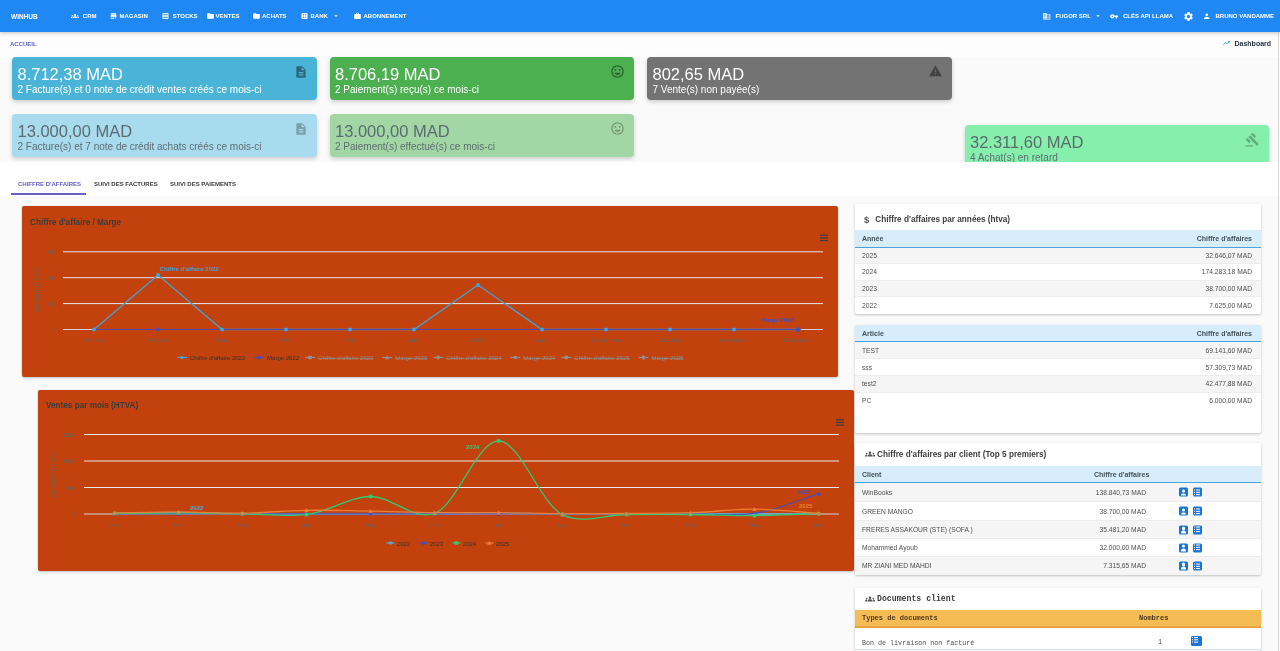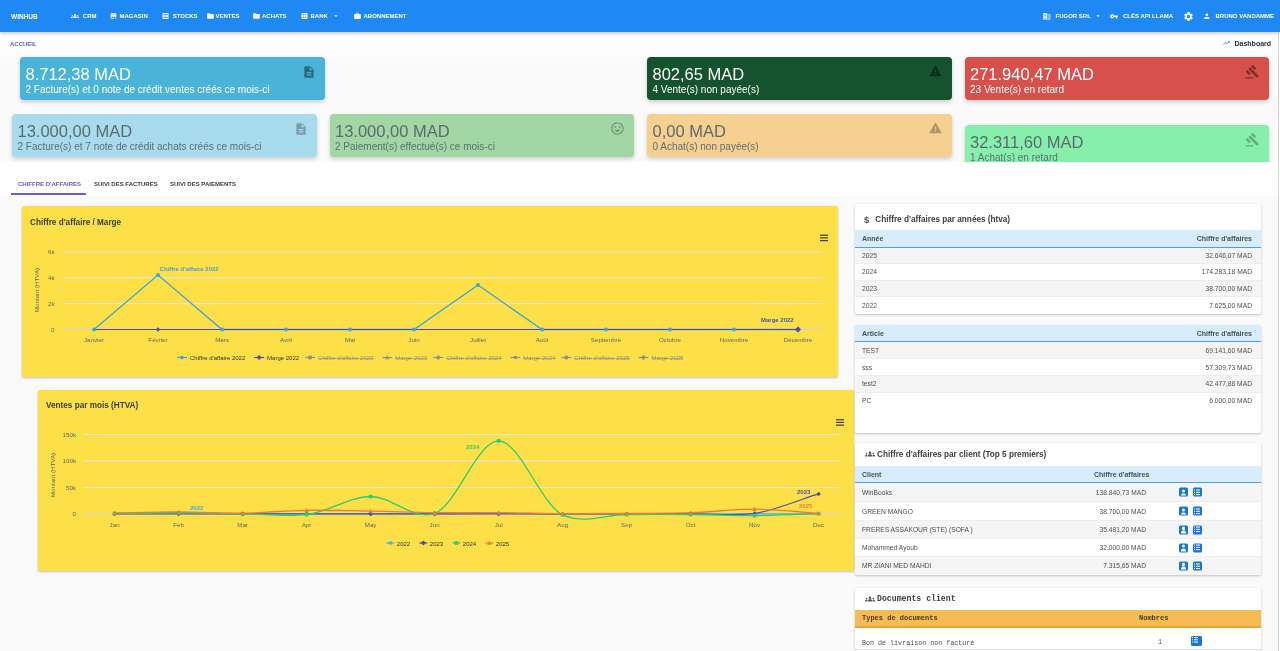--- a/index.html
+++ b/index.html
@@ -21,21 +21,21 @@
 .row1{color:#fff;}
 .row2 .big{color:#5c6b70;}
 .row2 .sub{color:#5f6e73;}
 .scard .icon{position:absolute;top:7px;right:9px;}
 
 .tabbar{position:absolute;left:0;top:162px;width:1280px;height:34px;background:#fff;}
 .tab{position:absolute;top:6px;height:32px;display:flex;align-items:center;font-size:6px;font-weight:bold;letter-spacing:0;color:#3b3b3b;}
 .tab.active{color:#645cc9;}
 .tabline{position:absolute;left:11px;top:31px;width:74.5px;height:1.5px;background:#665ecb;}
 
-.card{position:absolute;background:#fde047;border-radius:2px;box-shadow:0 1px 3px rgba(0,0,0,.14),0 1px 2px rgba(0,0,0,.1);}
+.card{position:absolute;background:#c2410c;border-radius:2px;box-shadow:0 1px 3px rgba(0,0,0,.14),0 1px 2px rgba(0,0,0,.1);}
 
 .rcard{position:absolute;left:855px;width:406px;background:#fff;border-radius:2px;box-shadow:0 1px 3px rgba(0,0,0,.14),0 1px 2px rgba(0,0,0,.1);overflow:hidden;}
 .rtitle{display:flex;align-items:center;color:#3c3c3c;font-size:8.2px;font-weight:bold;padding-left:9px;}
 .rtitle svg{margin-right:4px;}
 .rhead{display:flex;align-items:center;justify-content:space-between;background:#d8edfb;border-bottom:1.5px solid #4aa3dc;font-size:7px;font-weight:bold;color:#42525a;padding:0 9px 0 7px;}
 .rrow{display:flex;align-items:center;justify-content:space-between;font-size:6.7px;color:#4e4e4e;padding:0 9px 0 7px;border-bottom:1px solid #ededed;}
 .rrow.odd{background:#f5f5f5;}
 .crow{position:relative;}
 .crow .val{position:absolute;left:180px;width:111px;text-align:right;}
 .crow .ic1,.crow .ic2{position:absolute;top:50%;transform:translateY(-50%);width:9px;height:9px;}
@@ -91,65 +91,58 @@
       </div>
   <div class="item" style="left:1201.5px;"><svg width="9.5" height="8.5" viewBox="0 0 24 24" fill="#fff" style="margin-right:4.5px;">
           <path d="M12 12c2.21 0 4-1.79 4-4s-1.79-4-4-4-4 1.79-4 4 1.79 4 4 4zm0 2c-2.67 0-8 1.34-8 4v2h16v-2c0-2.66-5.33-4-8-4z"></path>
         </svg>BRUNO VANDAMME</div>
 </div>
 <div class="crumb">ACCUEIL</div>
 <div class="dash"><svg width="9" height="8" viewBox="0 0 24 24" fill="#2196f3" style="margin-right:4px;">
         <path d="M16 6l2.29 2.29-4.88 4.88-4-4L2 16.59 3.41 18l6-6 4 4 6.3-6.29L22 12V6z"></path>
       </svg>Dashboard</div>
 
-<div class="scard row1" style="left:12px;top:57px;background:#4ab4d8;margin-left:8px;">
+<div class="scard row1" style="left:12px;top:57px;background:#4ab4d8;">
   <div class="big">8.712,38 MAD</div>
       <div class="sub">2 Facture(s) et 0 note de crédit ventes créés ce mois-ci</div>
   <svg class="icon" width="14" height="16" viewBox="0 0 24 24" fill="rgba(0,0,0,.42)">
         <path d="M14 2H6c-1.1 0-1.99.9-1.99 2L4 20c0 1.1.89 2 1.99 2H18c1.1 0 2-.9 2-2V8l-6-6zm2 16H8v-2h8v2zm0-4H8v-2h8v2zm-3-5V3.5L18.5 9H13z"></path>
       </svg>
 </div>
-<div class="scard row1" style="left:647px;top:57px;background:#14532d;">
+<div class="scard row1" style="left:329.5px;top:57px;background:#4caf50;">
+  <div class="big">8.706,19 MAD</div>
+      <div class="sub">2 Paiement(s) reçu(s) ce mois-ci</div>
+  <svg class="icon" width="15" height="15" viewBox="0 0 24 24" fill="rgba(0,0,0,.42)">
+        <path d="M11.99 2C6.47 2 2 6.48 2 12s4.47 10 9.99 10C17.52 22 22 17.52 22 12S17.52 2 11.99 2zM12 20c-4.42 0-8-3.58-8-8s3.58-8 8-8 8 3.58 8 8-3.58 8-8 8zm3.5-9c.83 0 1.5-.67 1.5-1.5S16.33 8 15.5 8 14 8.67 14 9.5s.67 1.5 1.5 1.5zm-7 0c.83 0 1.5-.67 1.5-1.5S9.33 8 8.5 8 7 8.67 7 9.5 7.67 11 8.5 11zm3.5 6.5c2.33 0 4.31-1.46 5.11-3.5H6.89c.8 2.04 2.78 3.5 5.11 3.5z"></path>
+      </svg>
+</div>
+<div class="scard row1" style="left:647px;top:57px;background:#737373;">
   <div class="big">802,65 MAD</div>
-      <div class="sub">4 Vente(s) non payée(s)</div>
+      <div class="sub">7 Vente(s) non payée(s)</div>
   <svg class="icon" width="15" height="14" viewBox="0 0 24 24" fill="rgba(0,0,0,.42)">
         <path fill-rule="evenodd" d="M1 21h22L12 2 1 21zm12-3h-2v-2h2v2zm0-4h-2v-4h2v4z"></path>
-      </svg>
-</div>
-<div class="scard row1" style="left:964.5px;top:57px;background:#d8504c;">
-  <div class="big">271.940,47 MAD</div>
-      <div class="sub">23 Vente(s) en retard</div>
-  <svg class="icon" width="15" height="15" viewBox="0 0 24 24" fill="rgba(0,0,0,.42)">
-        <path d="M1 21h12v2H1v-2zM5.245 8.07l2.83-2.827 14.14 14.142-2.828 2.828L5.245 8.07zM12.317 1l5.657 5.656-2.83 2.83-5.654-5.66L12.317 1zM3.825 9.485l5.657 5.657-2.828 2.828-5.657-5.657 2.828-2.828z"></path>
       </svg>
 </div>
 <div class="scard row2" style="left:12px;top:114px;background:#a9dbee;">
   <div class="big">13.000,00 MAD</div>
       <div class="sub">2 Facture(s) et 7 note de crédit achats créés ce mois-ci</div>
   <svg class="icon" width="14" height="16" viewBox="0 0 24 24" fill="rgba(0,0,0,.28)">
         <path d="M14 2H6c-1.1 0-1.99.9-1.99 2L4 20c0 1.1.89 2 1.99 2H18c1.1 0 2-.9 2-2V8l-6-6zm2 16H8v-2h8v2zm0-4H8v-2h8v2zm-3-5V3.5L18.5 9H13z"></path>
       </svg>
 </div>
 <div class="scard row2" style="left:329.5px;top:114px;background:#a2d6a4;">
   <div class="big">13.000,00 MAD</div>
       <div class="sub">2 Paiement(s) effectué(s) ce mois-ci</div>
   <svg class="icon" width="15" height="15" viewBox="0 0 24 24" fill="rgba(0,0,0,.28)">
         <path d="M11.99 2C6.47 2 2 6.48 2 12s4.47 10 9.99 10C17.52 22 22 17.52 22 12S17.52 2 11.99 2zM12 20c-4.42 0-8-3.58-8-8s3.58-8 8-8 8 3.58 8 8-3.58 8-8 8zm3.5-9c.83 0 1.5-.67 1.5-1.5S16.33 8 15.5 8 14 8.67 14 9.5s.67 1.5 1.5 1.5zm-7 0c.83 0 1.5-.67 1.5-1.5S9.33 8 8.5 8 7 8.67 7 9.5 7.67 11 8.5 11zm3.5 6.5c2.33 0 4.31-1.46 5.11-3.5H6.89c.8 2.04 2.78 3.5 5.11 3.5z"></path>
       </svg>
 </div>
-<div class="scard row2" style="left:647px;top:114px;background:#f6d091;">
-  <div class="big">0,00 MAD</div>
-      <div class="sub">0 Achat(s) non payée(s)</div>
-  <svg class="icon" width="15" height="14" viewBox="0 0 24 24" fill="rgba(0,0,0,.28)">
-        <path fill-rule="evenodd" d="M1 21h22L12 2 1 21zm12-3h-2v-2h2v2zm0-4h-2v-4h2v4z"></path>
-      </svg>
-</div>
 <div class="scard row2" style="left:964.5px;top:125px;background:#86efac;">
   <div class="big">32.311,60 MAD</div>
-      <div class="sub">1 Achat(s) en retard</div>
+      <div class="sub">4 Achat(s) en retard</div>
   <svg class="icon" width="15" height="15" viewBox="0 0 24 24" fill="rgba(0,0,0,.28)">
         <path d="M1 21h12v2H1v-2zM5.245 8.07l2.83-2.827 14.14 14.142-2.828 2.828L5.245 8.07zM12.317 1l5.657 5.656-2.83 2.83-5.654-5.66L12.317 1zM3.825 9.485l5.657 5.657-2.828 2.828-5.657-5.657 2.828-2.828z"></path>
       </svg>
 </div>
 
 <div class="tabbar">
   <div class="tab active" style="left:18px;">CHIFFRE D'AFFAIRES</div>
   <div class="tab" style="left:94px;">SUIVI DES FACTURES</div>
   <div class="tab" style="left:170px;">SUIVI DES PAIEMENTS</div>
   <div class="tabline"></div>

